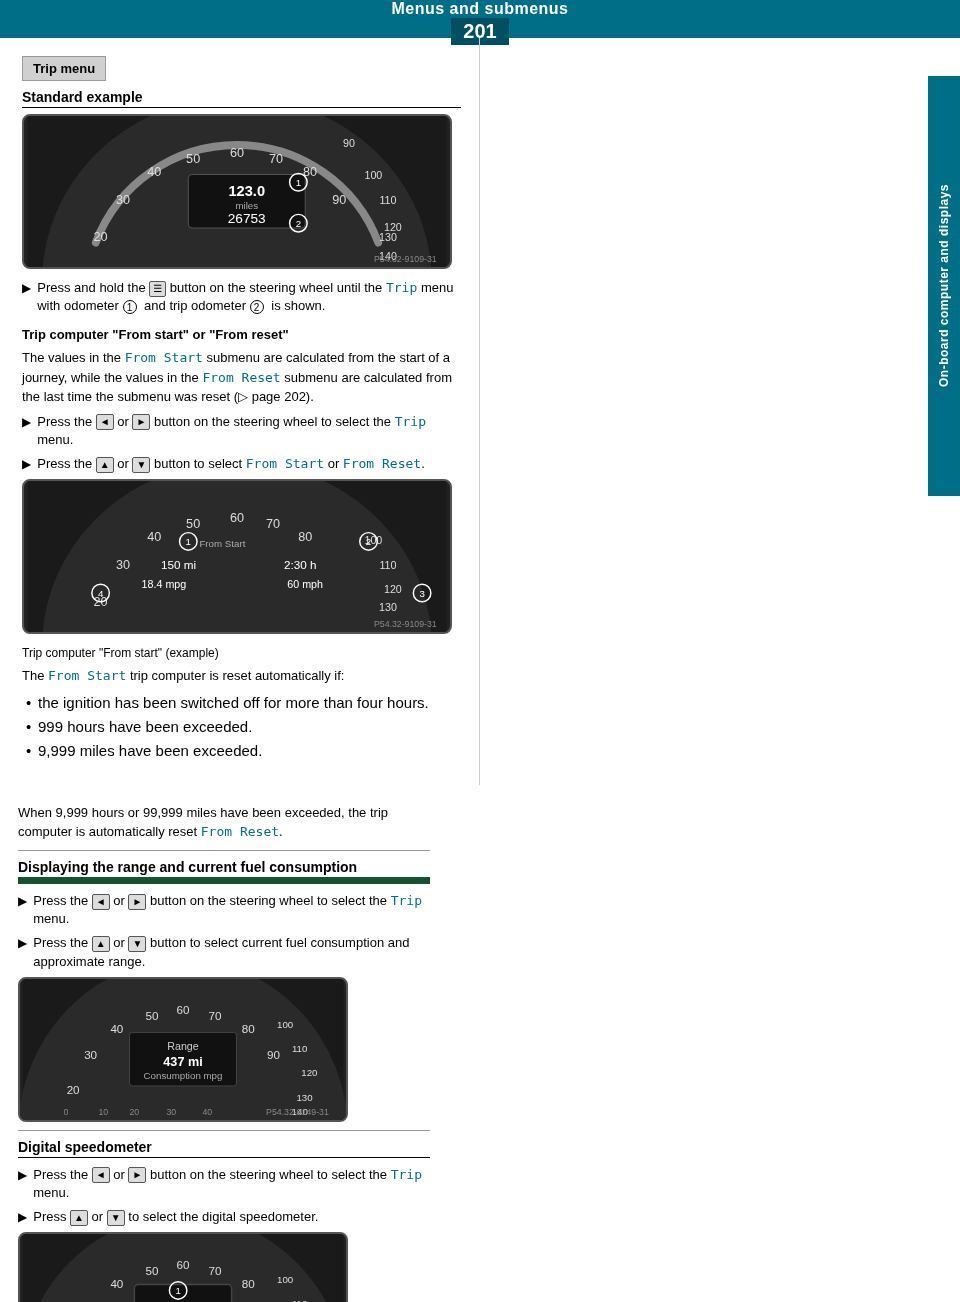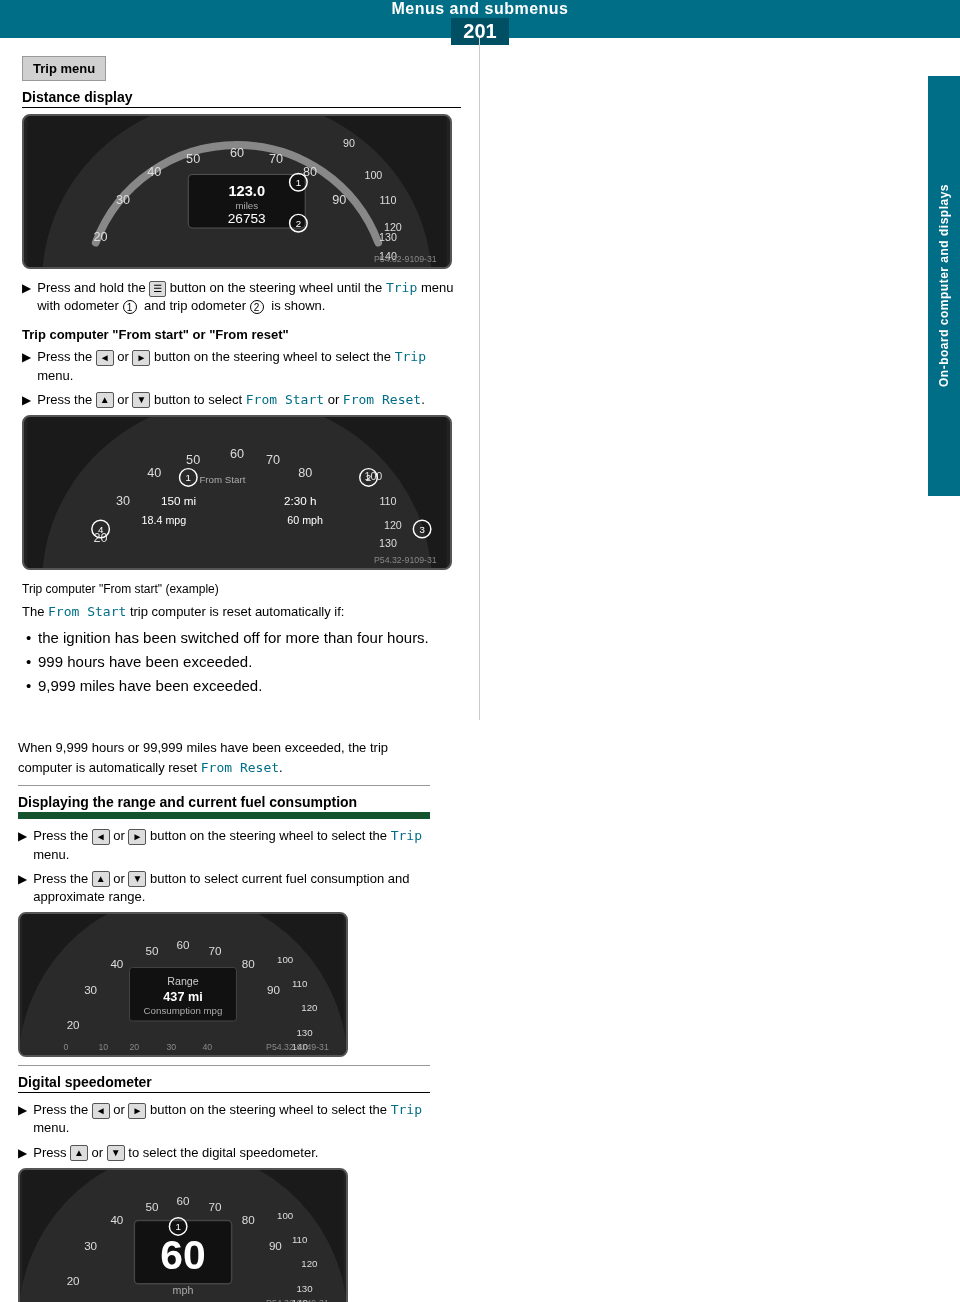--- a/index.html
+++ b/index.html
@@ -249,21 +249,21 @@
   <div class="side-tab">
     <span class="side-tab-text">On-board computer and displays</span>
   </div>
 
   <div class="page-content" style="width:928px;">
 
     <div class="left-column">
 
       <div class="section-box">Trip menu</div>
 
-      <div class="section-title">Distance display</div>
+      <div class="section-title">Standard example</div>
 
       
       <div class="speedo-img">
         <svg viewBox="0 0 430 155" class="speedo-svg" xmlns="http://www.w3.org/2000/svg">
 
           <rect width="430" height="155" fill="#1a1a1a"></rect>
 
           <ellipse cx="215" cy="170" rx="200" ry="190" fill="#2a2a2a"></ellipse>
 
           <g stroke="#ccc" stroke-width="1.5" fill="none">
@@ -304,20 +304,23 @@
 
       <div class="arrow-item">
         <span class="arrow-icon">▶</span>
         <span class="arrow-text">
           Press and hold the <span class="btn-icon">☰</span> button on the steering wheel until the <span class="code-text">Trip</span> menu with odometer <span class="circle-num">1</span> and trip odometer <span class="circle-num">2</span> is shown.
         </span>
       </div>
 
       <div class="subsection-title">Trip computer "From start" or "From reset"</div>
 
+      <p>
+        The values in the <span class="code-text">From Start</span> submenu are calculated from the start of a journey, while the values in the <span class="code-text">From Reset</span> submenu are calculated from the last time the submenu was reset (▷ page 202).
+      </p>
 
       <div class="arrow-item">
         <span class="arrow-icon">▶</span>
         <span class="arrow-text">
           Press the <span class="btn-icon">◄</span> or <span class="btn-icon">►</span> button on the steering wheel to select the <span class="code-text">Trip</span> menu.
         </span>
       </div>
 
       <div class="arrow-item">
         <span class="arrow-icon">▶</span>

